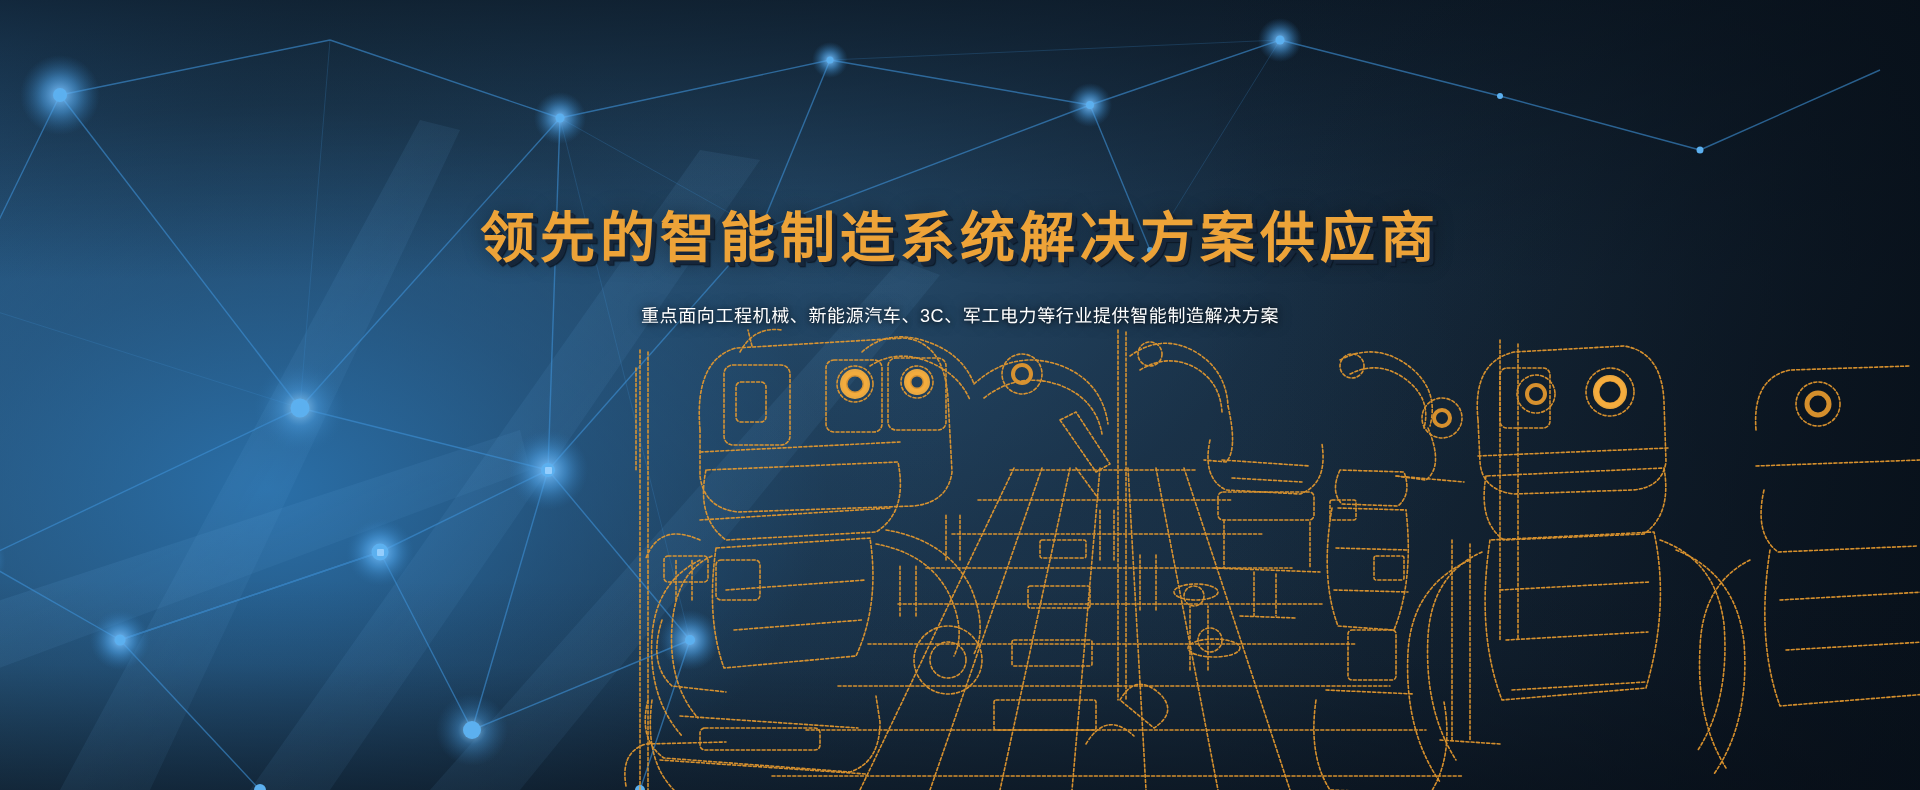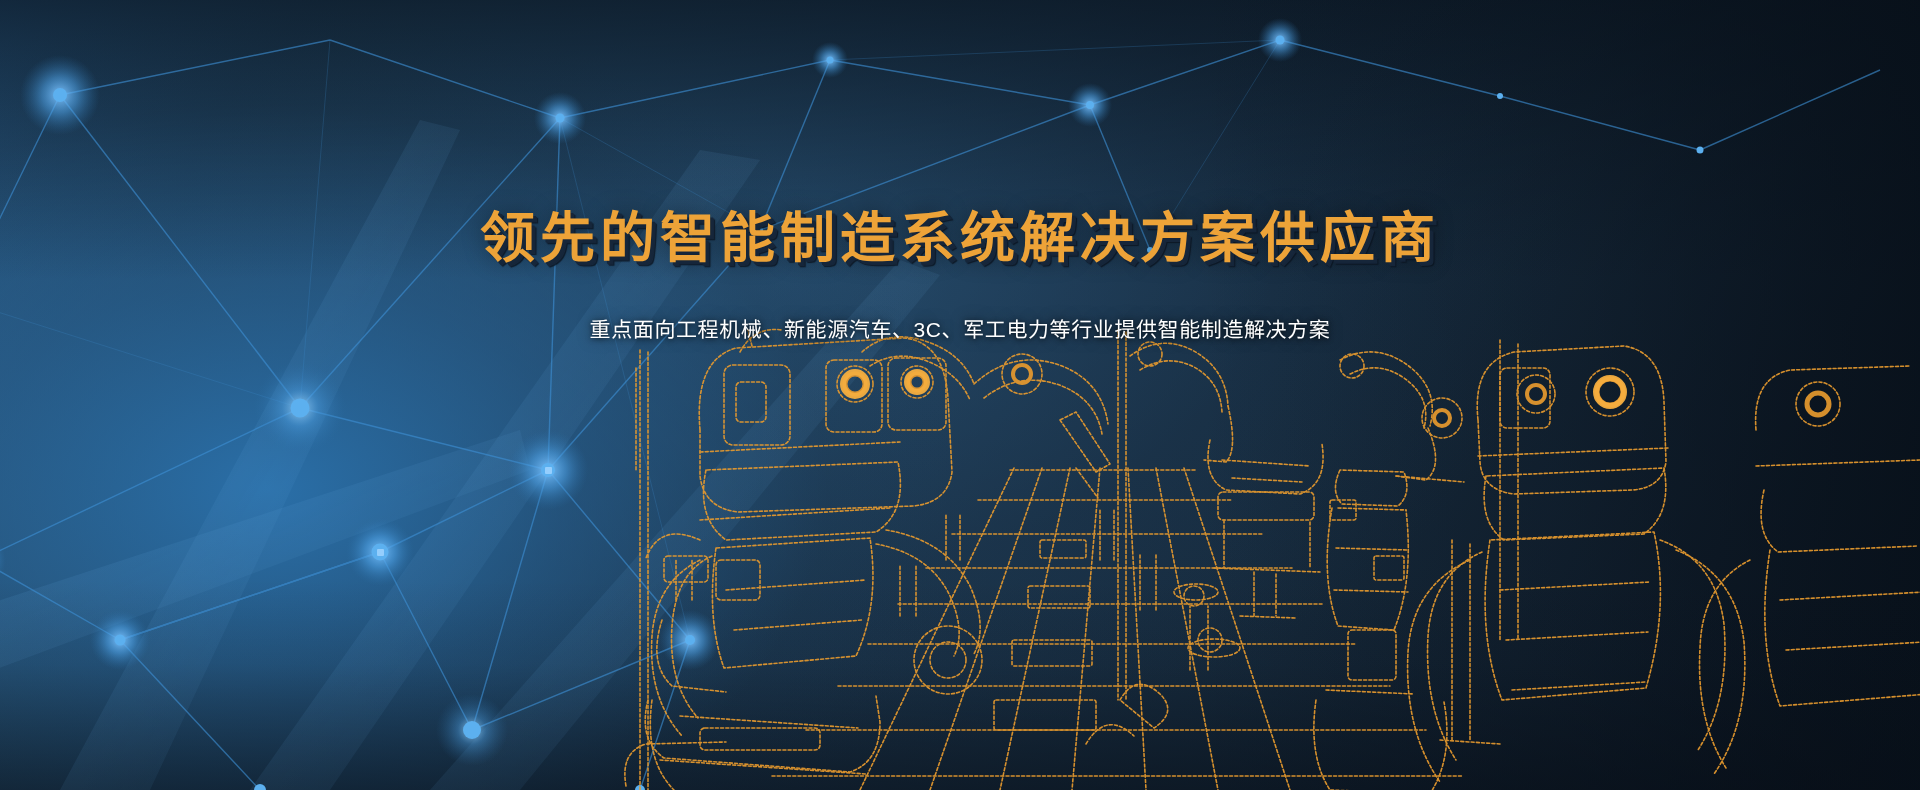--- a/index.html
+++ b/index.html
@@ -61,22 +61,22 @@
     line-height:1.18;
     color:#eda338;
     text-shadow:
       3px 3px 0 #16263a,
       4px 4px 0 #16263a,
       5px 5px 1px rgba(10,20,32,0.85),
       0 0 22px rgba(0,0,0,0.45);
     white-space:nowrap;
   }
   .subline {
-    margin-top:42px;
-    font-size:21px;
+    margin-top:30px;
+    font-size:18px;
     font-weight:normal;
     letter-spacing:0.6px;
     color:#ffffff;
     text-shadow:0 1px 5px rgba(0,0,0,0.7), 0 0 14px rgba(0,0,0,0.5);
     white-space:nowrap;
   }
 </style>
 </head>
 <body>
 

